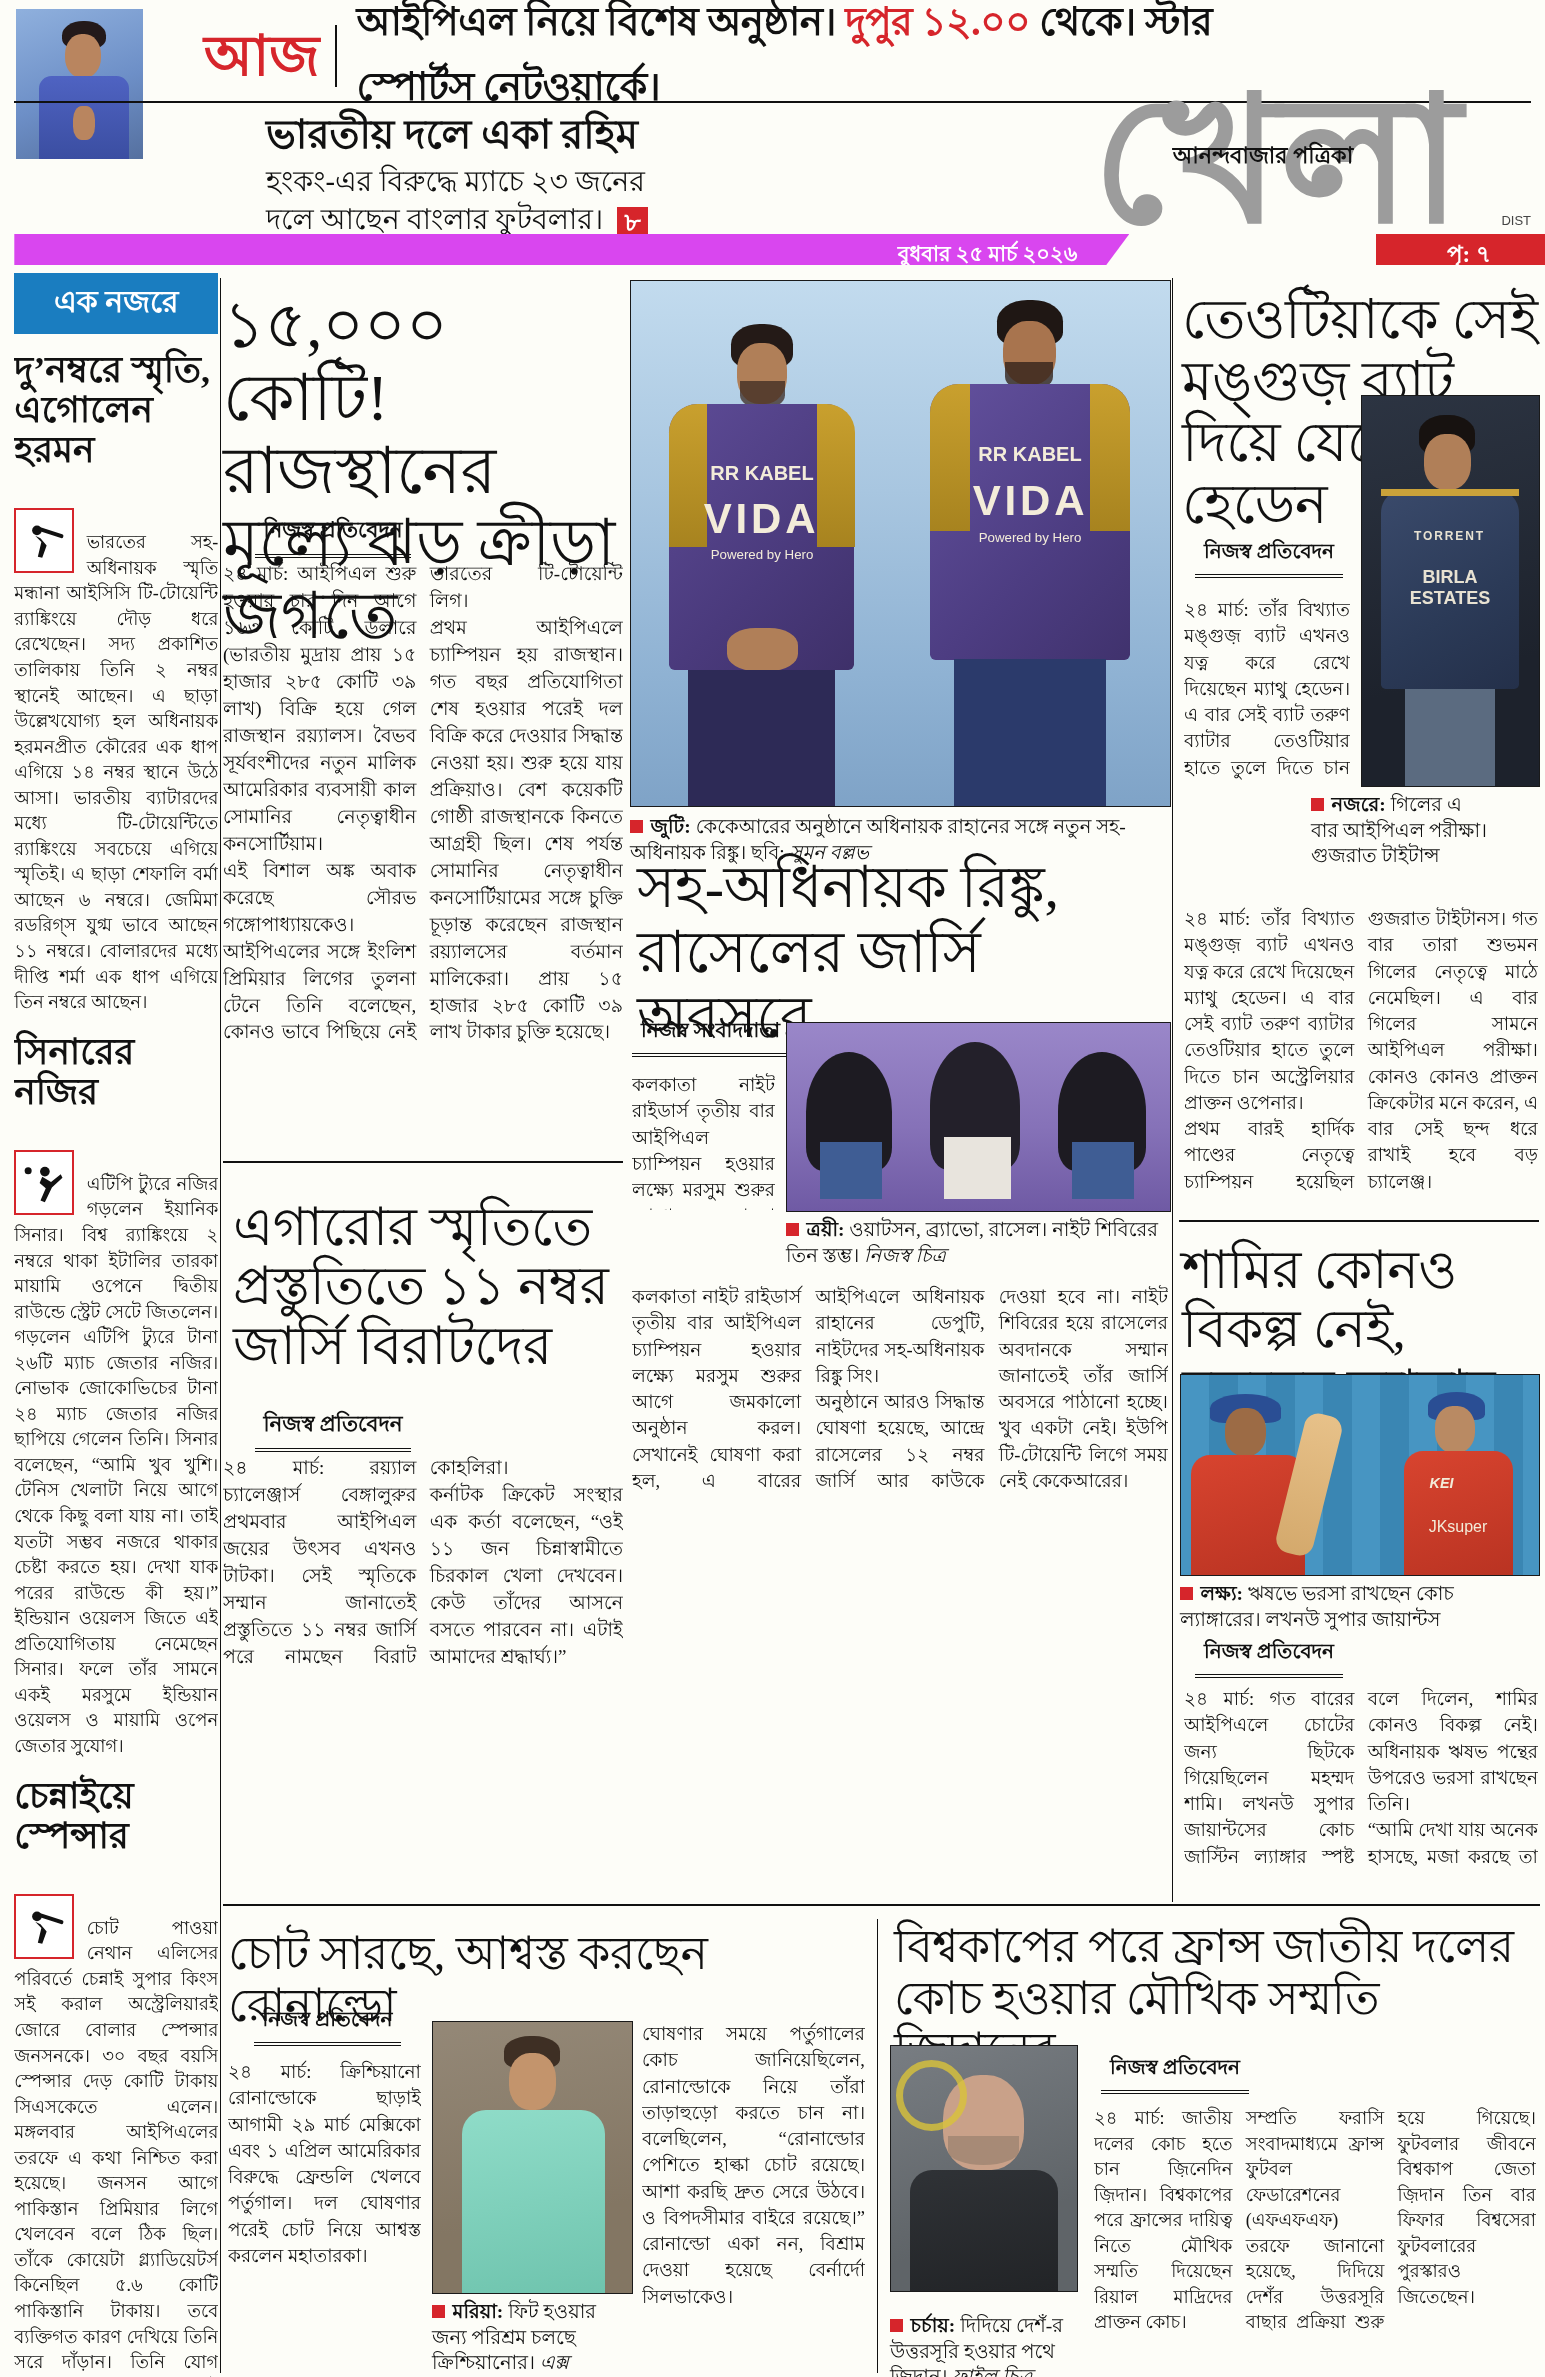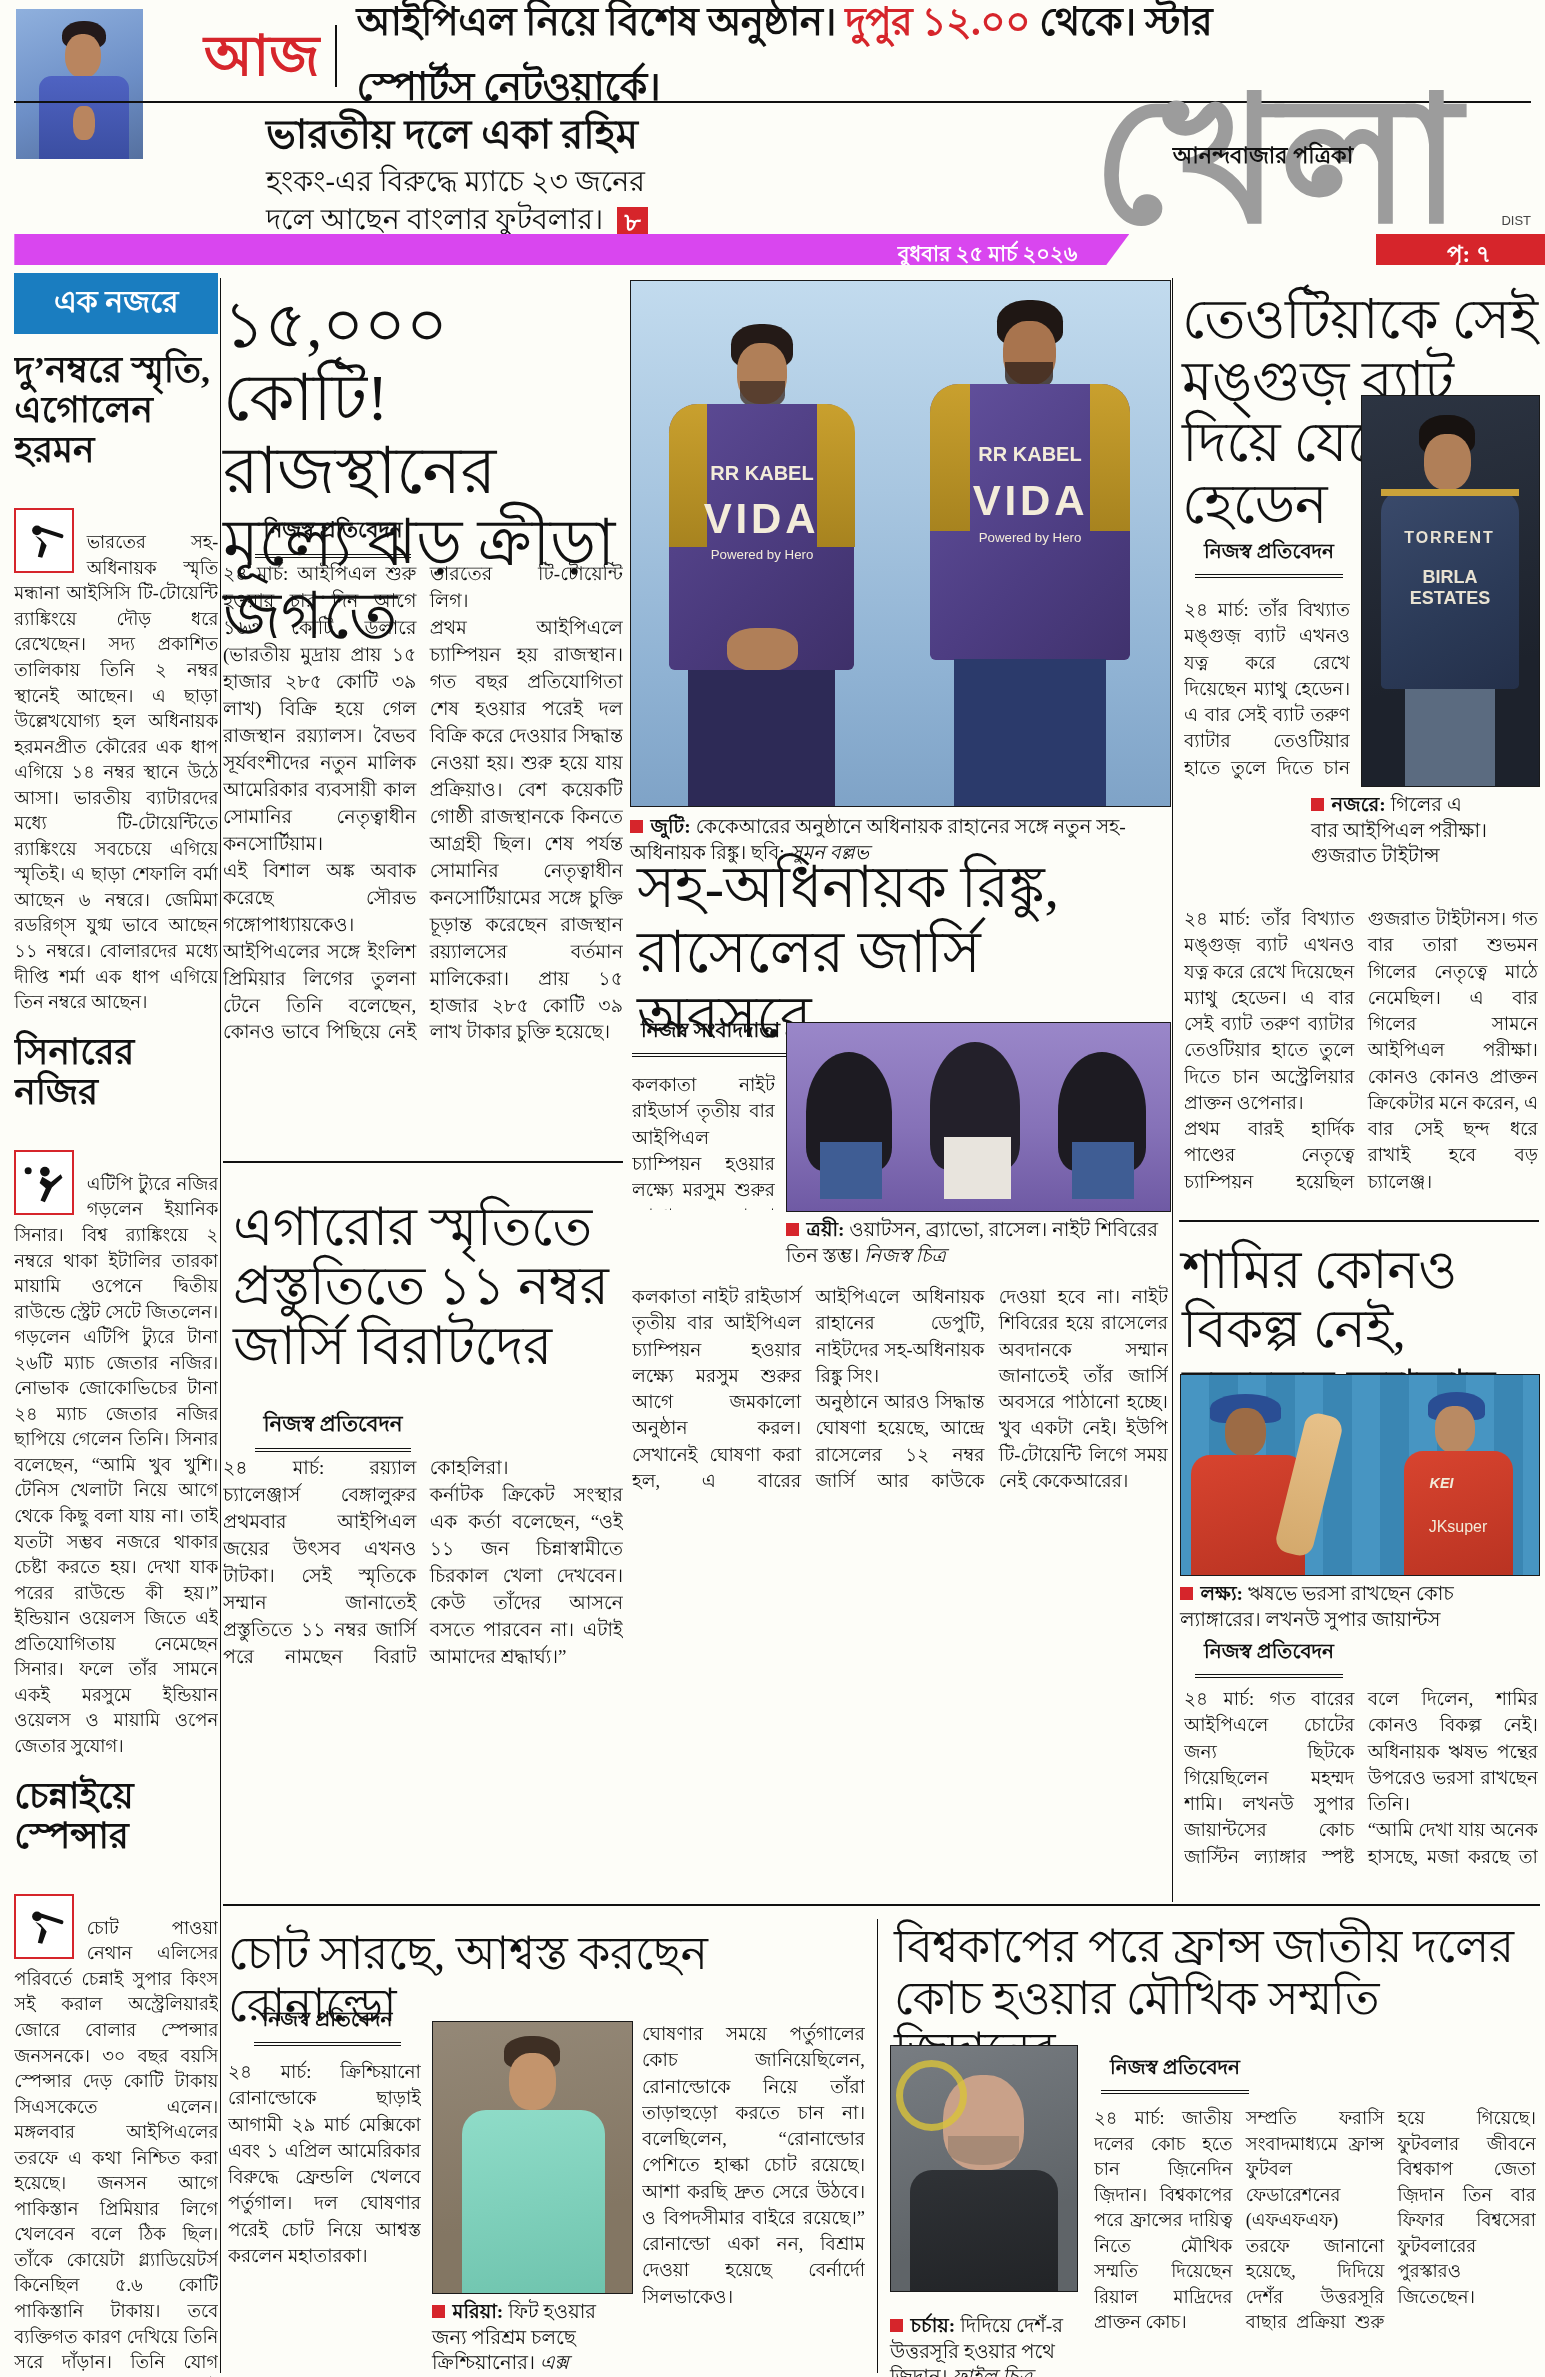--- a/index.html
+++ b/index.html
@@ -174,21 +174,21 @@
   <div class="abs body-txt" style="left:632px;top:1284px;width:536px;height:609px;column-count:3;column-gap:14.3px;overflow:hidden;font-size:18.5px;">কলকাতা নাইট রাইডার্স তৃতীয় বার আইপিএল চ্যাম্পিয়ন হওয়ার লক্ষ্যে মরসুম শুরুর আগে জমকালো অনুষ্ঠান করল। সেখানেই ঘোষণা করা হল, এ বারের আইপিএলে অধিনায়ক রাহানের ডেপুটি, নাইটদের সহ-অধিনায়ক রিঙ্কু সিং।
 অনুষ্ঠানে আরও সিদ্ধান্ত ঘোষণা হয়েছে, আন্দ্রে রাসেলের ১২ নম্বর জার্সি আর কাউকে দেওয়া হবে না। নাইট শিবিরের হয়ে রাসেলের অবদানকে সম্মান জানাতেই তাঁর জার্সি অবসরে পাঠানো হচ্ছে। খুব একটা নেই। ইউপি টি-টোয়েন্টি লিগে সময় নেই কেকেআরের।</div>
 
   <div class="abs headline" style="left:1182px;top:289px;width:357px;font-size:55px;">তেওটিয়াকে সেই মঙ্গুজ় ব্যাট দিয়ে যেতে চান হেডেন</div>
   <div class="abs byline-wrap" style="left:1186px;top:536px;width:166px;"><span class="byline" style="font-size:20px;">নিজস্ব প্রতিবেদন</span></div>
   <div class="photo" style="left:1361px;top:395px;width:177px;height:390px;background:linear-gradient(165deg,#2c3442,#1d222c 70%);">
     <div class="abs" style="left:57px;top:19px;width:56px;height:40px;background:#171210;border-radius:46% 46% 32% 32%;"></div>
     <div class="abs" style="left:62px;top:38px;width:47px;height:56px;background:#b07f58;border-radius:44%;"></div>
     <div class="abs" style="left:19px;top:93px;width:138px;height:200px;background:linear-gradient(150deg,#3a4a6b,#2b3a57 60%,#24304a);border-radius:24px 24px 4.8px 4.8px;"></div>
     <div class="abs" style="left:19px;top:93px;width:138px;height:6.7px;background:#caa23a;"></div>
-    <div class="jersey-txt" style="left:33px;top:133px;width:109px;font-size:16px;letter-spacing:1.9px;color:#e8e2d2;">TORRENT</div>
+    <div class="jersey-txt" style="left:33px;top:133px;width:109px;font-size:12px;letter-spacing:1.9px;color:#e8e2d2;">TORRENT</div>
     <div class="jersey-txt" style="left:28.5px;top:171px;width:119px;font-size:18px;color:#e8e2d2;">BIRLA ESTATES</div>
     <div class="abs" style="left:43px;top:293px;width:90px;height:97px;background:#5b6b80;"></div>
   </div>
   <div class="abs caption" style="left:1311px;top:792px;width:177px;">
     <span class="redsq"></span><span class="lead">নজরে:</span><span> গিলের এ বার আইপিএল পরীক্ষা। গুজরাত টাইটান্স</span>
   </div>
   <div class="abs body-txt" style="left:1184px;top:597px;width:166px;height:185px;overflow:hidden;font-size:18.5px;">২৪ মার্চ: তাঁর বিখ্যাত মঙ্গুজ় ব্যাট এখনও যত্ন করে রেখে দিয়েছেন ম্যাথু হেডেন। এ বার সেই ব্যাট তরুণ ব্যাটার তেওটিয়ার হাতে তুলে দিতে চান অস্ট্রেলিয়ার প্রাক্তন ওপেনার।
 প্রথম বারই হার্দিক পাণ্ডের নেতৃত্বে চ্যাম্পিয়ন হয়েছিল গুজরাত টাইটানস। গত বার তারা শুভমন গিলের নেতৃত্বে মাঠে নেমেছিল। এ বার গিলের সামনে আইপিএল পরীক্ষা। কোনও কোনও প্রাক্তন ক্রিকেটার মনে করেন, এ বার সেই ছন্দ ধরে রাখাই হবে বড় চ্যালেঞ্জ।</div>
   <div class="abs body-txt" style="left:1184px;top:906px;width:354px;height:304px;column-count:2;column-gap:13.3px;overflow:hidden;font-size:18.5px;">২৪ মার্চ: তাঁর বিখ্যাত মঙ্গুজ় ব্যাট এখনও যত্ন করে রেখে দিয়েছেন ম্যাথু হেডেন। এ বার সেই ব্যাট তরুণ ব্যাটার তেওটিয়ার হাতে তুলে দিতে চান অস্ট্রেলিয়ার প্রাক্তন ওপেনার।
 প্রথম বারই হার্দিক পাণ্ডের নেতৃত্বে চ্যাম্পিয়ন হয়েছিল গুজরাত টাইটানস। গত বার তারা শুভমন গিলের নেতৃত্বে মাঠে নেমেছিল। এ বার গিলের সামনে আইপিএল পরীক্ষা। কোনও কোনও প্রাক্তন ক্রিকেটার মনে করেন, এ বার সেই ছন্দ ধরে রাখাই হবে বড় চ্যালেঞ্জ।</div>

